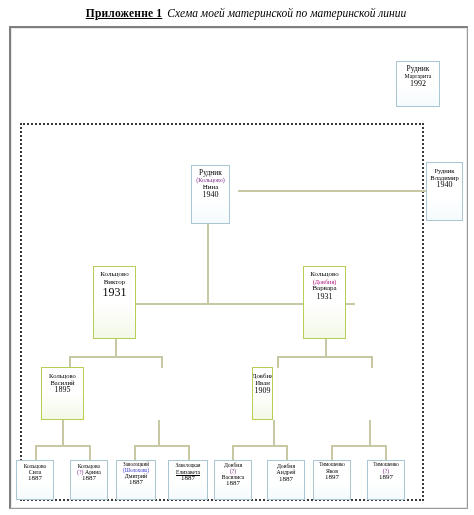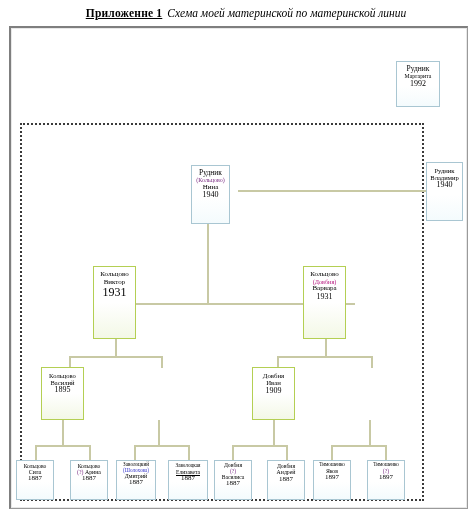--- a/index.html
+++ b/index.html
@@ -220,21 +220,21 @@
 
   <div class="node green" style="left:30px;top:339px;width:43px;height:53px;padding-top:4px;font-size:7px;">
     <span class="face-top"></span>
     <span class="face-side"></span>
     <span class="nm" style="font-size:6.6px;">Кольцово</span>
     <span class="nm" style="font-size:6.6px;">Василий</span>
     <span class="yr" style="font-size:8px;">1895</span>
   </div>
 
 
-  <div class="node green" style="left:241px;top:339px;width:43px;height:53px;padding-top:4px;font-size:7px;">
+  <div class="node green" style="left:241px;top:339px;width:21px;height:53px;padding-top:4px;font-size:7px;">
     <span class="face-top"></span>
     <span class="face-side"></span>
     <span class="nm" style="font-size:6.8px;">Довбня</span>
     <span class="nm" style="font-size:6.8px;">Иван</span>
     <span class="yr" style="font-size:8px;">1909</span>
   </div>
 
 
   <div class="node blue" style="left:5px;top:432px;width:38px;height:40px;padding-top:2px;">
     <span class="face-top"></span>

